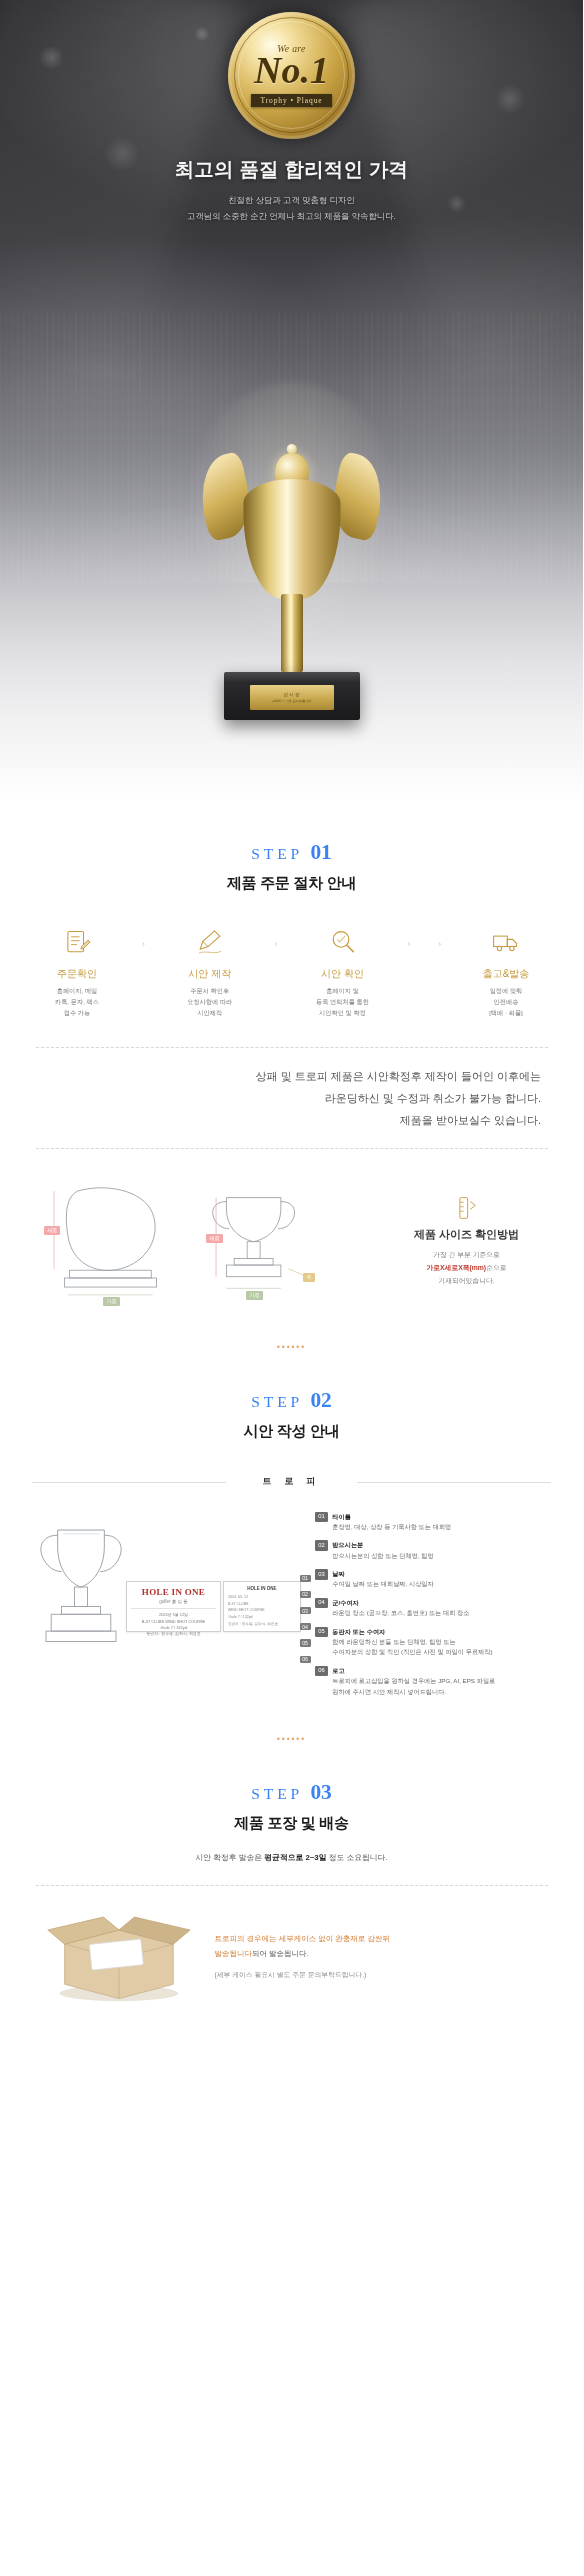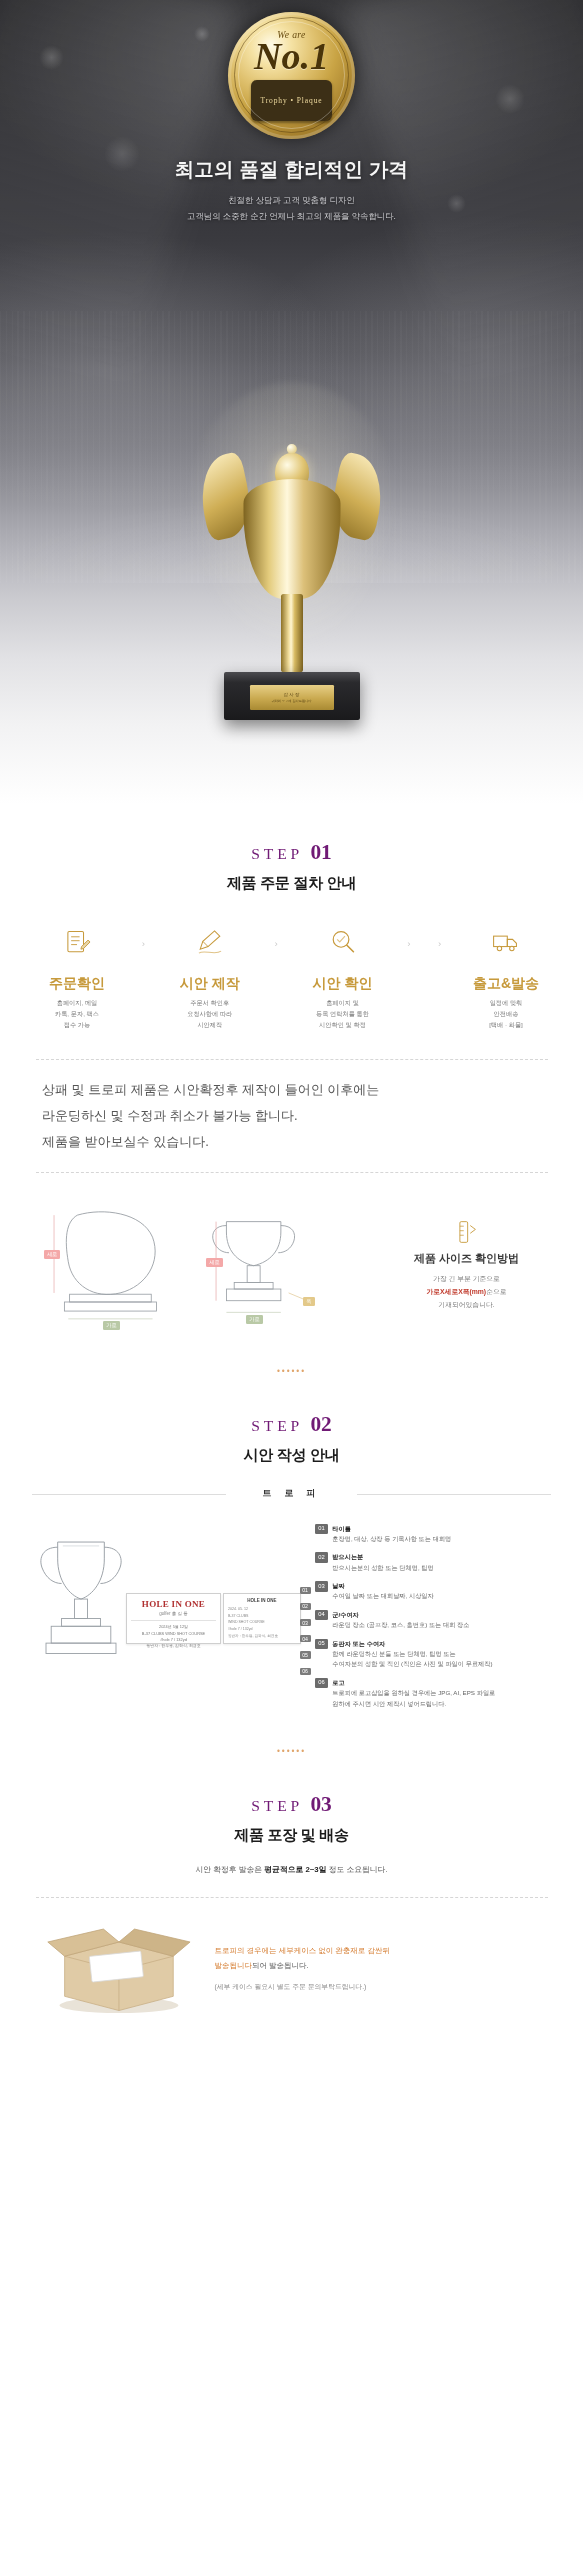--- a/index.html
+++ b/index.html
@@ -66,21 +66,21 @@
     font-size: 9.7px; color: #6b4e12; letter-spacing: 0.3px; margin-bottom: -2.6px;
   }
   .badge .no1 {
     font-family: "Liberation Serif", serif; font-weight: bold; font-style: italic;
     font-size: 38px; color: #4a3409; line-height: 1;
     text-shadow: 0 0.6px 0 rgba(255,255,255,.45);
   }
   .badge .ribbon {
     margin-top: 5.2px; background: #3c2f16; color: #f0dca0;
     font-family: "Liberation Serif", serif; font-size: 7.5px; letter-spacing: 0.9px;
-    padding: 16px 9px; border-radius: 6px; white-space: nowrap;
+    padding: 2px 9px; border-radius: 0; white-space: nowrap;
     box-shadow: 0 1.3px 2.6px rgba(0,0,0,.4);
   }
 
   .hero-title {
     margin-top: 17px; text-align: center;
     font-size: 19.4px; font-weight: bold; color: #f6f6f6; letter-spacing: 0.3px;
     text-shadow: 0 1.3px 5.2px rgba(0,0,0,.6);
   }
   .hero-sub {
     margin-top: 10.4px; text-align: center; line-height: 1.85;
@@ -141,44 +141,44 @@
     content:""; position:absolute; left:50%; top:-9px; transform:translateX(-50%);
     width: 10.4px; height: 10.4px; border-radius:50%;
     background: radial-gradient(circle at 35% 30%, #fffdf0, #d9bd66);
   }
 
   
   .sec { padding: 0 26px; }
   .step-head { text-align: center; padding-top: 36px; }
   .step-head .lbl {
     font-family: "Liberation Serif", serif; letter-spacing: 3.9px;
-    font-size: 15.6px; color: #701a75; font-weight: normal;
+    font-size: 15.6px; color: #3b82f6; font-weight: normal;
   }
   .step-head .lbl .num { font-weight: bold; font-size: 21.4px; letter-spacing: 0; }
   .step-head .ttl {
     margin-top: 9px; font-size: 15px; font-weight: bold; color: #1c1c1c; letter-spacing: -0.3px;
   }
 
   
   .process {
     margin: 31px auto 0; width: 512px;
     display: flex; align-items: flex-start; justify-content: space-between;
   }
   .proc-item { width: 83px; text-align: center; }
   .proc-ico { height: 36px; display: flex; align-items: center; justify-content: center; }
-  .proc-name { margin-top: 15px; font-size: 14px; font-weight: bold; color: #c79a3c; }
+  .proc-name { margin-top: 7px; font-size: 10px; font-weight: normal; color: #c79a3c; }
   .proc-desc { margin-top: 5.2px; font-size: 6.2px; color: #777; line-height: 1.75; }
   .proc-arrow {
     width: 11.7px; padding-top: 14.3px; color: #c9c9c9; font-size: 9.7px; text-align: center;
   }
 
   .note-box {
     margin: 28.5px auto 0; width: 512px; padding: 17px 6.5px;
     border-top: 0.6px dashed #d6d6d6; border-bottom: 0.6px dashed #d6d6d6;
-    text-align: left; font-size: 13px; line-height: 2.0; color: #555;
+    text-align: right; font-size: 11px; line-height: 2.0; color: #555;
   }
   .note-box .hl { color: #d4792b; }
 
   
   .sizeguide {
     margin: 28.5px auto 0; width: 519px; height: 136px; position: relative;
   }
   .sg-draw { position: absolute; top: 0; }
   .sg-right {
     position: absolute; right: 6.5px; top: 17px; width: 156px; text-align: center;
@@ -192,21 +192,21 @@
   }
   .tag.g { background: #b9c9a6; }
   .tag.y { background: #e3c98a; }
 
   .dots {
     text-align: center; letter-spacing: 1.9px; color: #e0a56b; font-size: 8.4px; margin-top: 28.5px;
   }
 
   
   .spec-title {
-    margin: 22px auto 0; width: 519px; text-align: center;
+    margin: 34px auto 0; width: 519px; text-align: center;
     font-size: 9px; font-weight: bold; color: #333; letter-spacing: 5.2px;
     position: relative;
   }
   .spec-title::before, .spec-title::after {
     content: ""; position: absolute; top: 50%; width: 194px; height: 0.6px; background: #ddd;
   }
   .spec-title::before { left: 0; }
   .spec-title::after { right: 0; }
 
   .spec-wrap { margin: 19.4px auto 0; width: 525px; display: flex; gap: 7px; }

